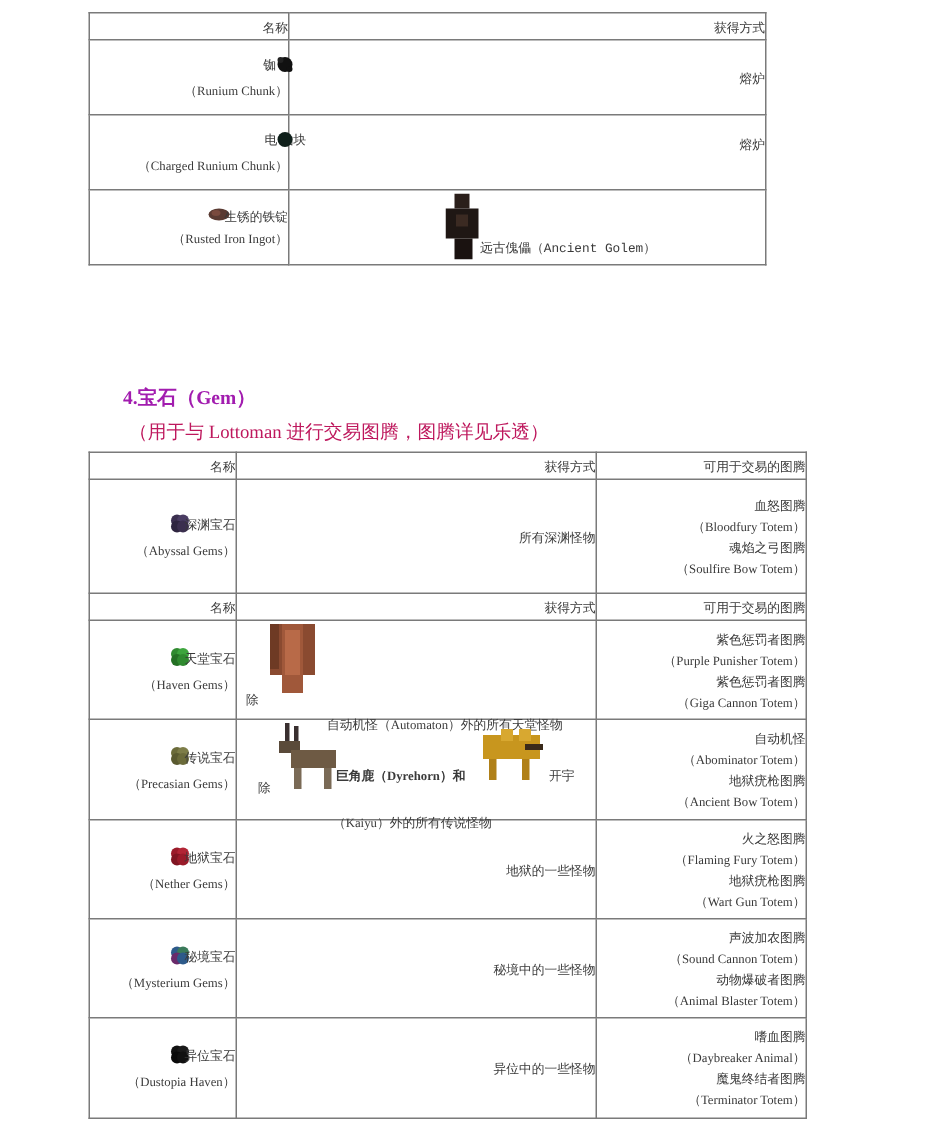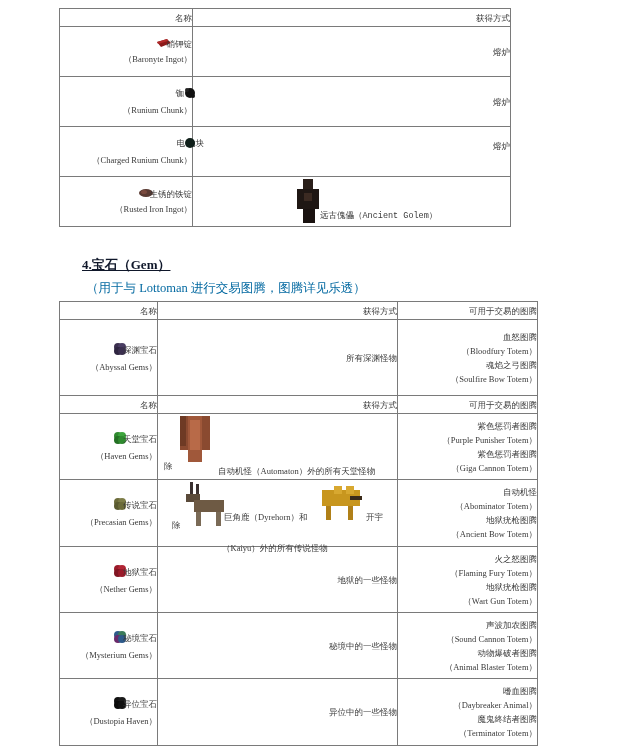--- a/index.html
+++ b/index.html
@@ -7,47 +7,37 @@
     width:620px; height:749px; background:#ffffff; position:relative; overflow:hidden;
     font-family: "Liberation Serif", "DejaVu Serif", serif; color:#333;
   }
   .tbl { position:absolute; border-collapse:collapse; table-layout:fixed; }
   .tbl td { border:1px solid #7a7a7a; text-align:right; vertical-align:middle; padding:0; font-size:8.5px; line-height:14px; color:#3a3a3a; }
   .hdr td { height:17px; font-size:8.5px; }
   #t1 { left:59px; top:8px; width:452px; }
   #t2 { left:59px; top:301px; width:479px; }
   .namecell { position:relative; }
   .ico { display:inline-block; vertical-align:middle; margin-right:-4px; }
-  .heading { position:absolute; left:82px; top:256px; font-size:13px; font-weight:bold; color:#0f172a;text-decoration:underline; }
-  .subline { position:absolute; left:86px; top:280px; font-size:12.5px; color:#0369a1; }
+  .heading { position:absolute; left:82px; top:256px; font-size:13px; font-weight:bold; color:#a21caf; }
+  .subline { position:absolute; left:86px; top:280px; font-size:12.5px; color:#be185d; }
   .watermark { position:absolute; left:523px; top:768px; font-family:Liberation Sans, sans-serif; font-size:11px; font-weight:bold; font-style:italic; color:#d6d6d6; letter-spacing:1px; text-shadow:0 0 1px #999;text-align:right; }
   .mob { position:absolute; }
 </style>
 </head>
 <body>
 
 <table class="tbl" id="t1">
   <colgroup>
       <col style="width:133px">
       <col>
     </colgroup>
   <tbody>
       <tr class="hdr">
     <td>名称</td>
     <td>获得方式</td>
-  </tr>
-  <tr style="height:50px">
-    <td class="namecell">
-      <div><span class="ico"><svg width="16" height="9">
-                <polygon points="2,3 12,0 16,4 6,8" fill="#8b1a1a"></polygon>
-                <polygon points="2,3 12,0 13,2 3,5" fill="#b22b2b"></polygon>
-              </svg></span><span>硝钾锭</span></div>
-      <div>（Baronyte Ingot）</div>
-    </td>
-    <td>熔炉</td>
   </tr>
   <tr style="height:50px">
     <td>
       <div><span>铷</span><span class="ico"><svg width="12" height="12">
                 <circle cx="6" cy="6" r="5" fill="#111"></circle>
                 <circle cx="3" cy="3" r="2" fill="#222"></circle>
                 <circle cx="9" cy="9" r="2" fill="#111"></circle>
               </svg></span></div>
       <div>（Runium Chunk）</div>
     </td>
@@ -139,21 +129,21 @@
     <td style="position:relative;text-align:left;">
       <span style="position:absolute;left:6px;top:45px;">除</span>
       <span class="mob" style="left:20px;top:2px;">
         <svg width="36" height="48">
               <rect x="2" y="0" width="30" height="34" fill="#8a4a30"></rect>
               <rect x="10" y="0" width="14" height="46" fill="#a0583a"></rect>
               <rect x="12" y="4" width="10" height="30" fill="#b86a48"></rect>
               <rect x="2" y="0" width="6" height="30" fill="#6e3a24"></rect>
             </svg>
       </span>
-      <span style="position:absolute;left:60px;top:50px;white-space:nowrap;text-align:right;">自动机怪（Automaton）外的所有天堂怪物</span>
+      <span style="position:absolute;left:60px;top:62px;white-space:nowrap;text-align:right;">自动机怪（Automaton）外的所有天堂怪物</span>
     </td>
     <td>
       <div>紫色惩罚者图腾</div>
       <div>（Purple Punisher Totem）</div>
       <div>紫色惩罚者图腾</div>
       <div>（Giga Cannon Totem）</div>
     </td>
   </tr>
 
   <tr style="height:67px">
@@ -171,21 +161,21 @@
       <span class="mob" style="left:26px;top:2px;">
         <svg width="44" height="46">
               <rect x="6" y="0" width="3" height="12" fill="#3a3030"></rect>
               <rect x="12" y="2" width="3" height="10" fill="#3a3030"></rect>
               <rect x="2" y="12" width="14" height="8" fill="#5a4a3a"></rect>
               <rect x="10" y="18" width="30" height="12" fill="#6e5a44"></rect>
               <rect x="12" y="30" width="5" height="14" fill="#7a6a56"></rect>
               <rect x="32" y="30" width="5" height="14" fill="#7a6a56"></rect>
             </svg>
       </span>
-      <span style="position:absolute;left:66px;top:30px;white-space:nowrap;">巨角鹿（Dyrehorn）和</span>
+      <span style="position:absolute;left:66px;top:30px;white-space:nowrap;font-weight:bold;">巨角鹿（Dyrehorn）和</span>
       <span class="mob" style="left:162px;top:6px;">
         <svg width="44" height="36">
               <rect x="2" y="4" width="38" height="16" fill="#c8961e"></rect>
               <rect x="14" y="0" width="8" height="8" fill="#d8a830"></rect>
               <rect x="26" y="0" width="8" height="8" fill="#d8a830"></rect>
               <rect x="30" y="10" width="12" height="4" fill="#3a2a1a"></rect>
               <rect x="6" y="20" width="5" height="14" fill="#b08018"></rect>
               <rect x="28" y="20" width="5" height="14" fill="#b08018"></rect>
             </svg>
       </span>

